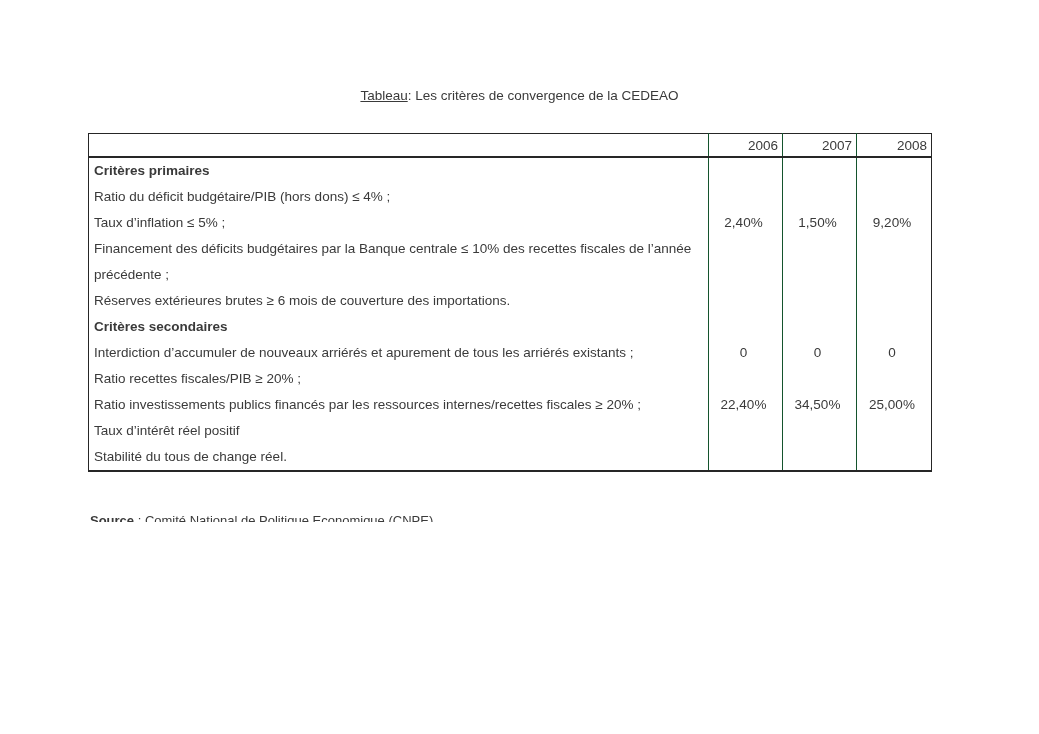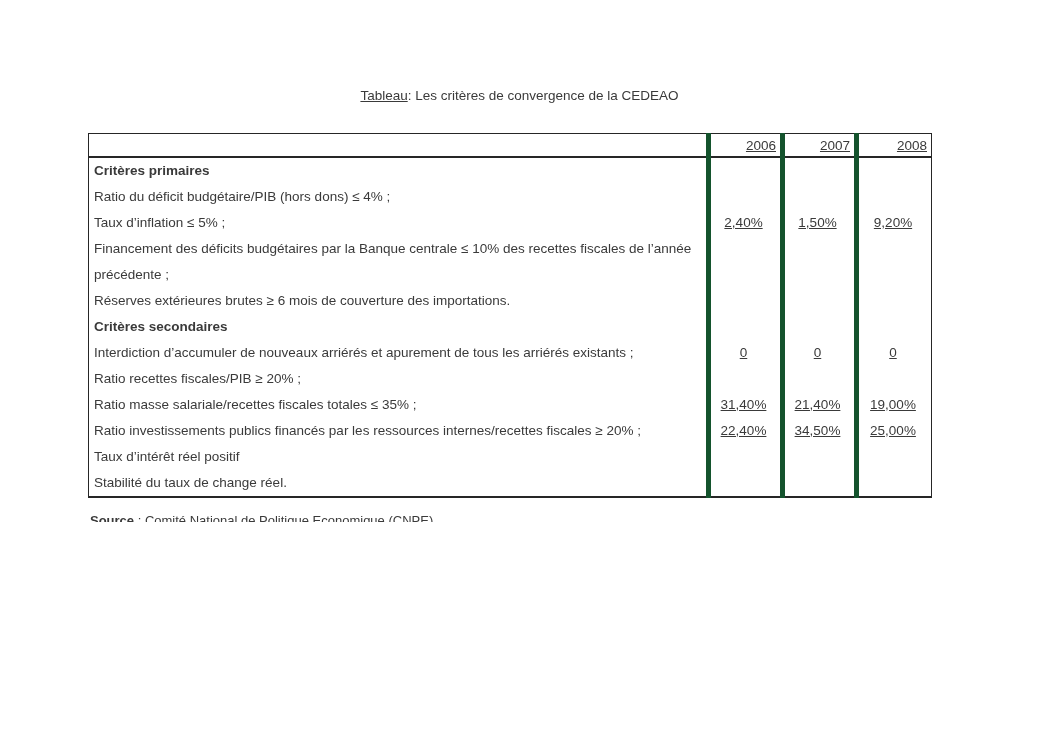--- a/index.html
+++ b/index.html
@@ -41,21 +41,21 @@
   table.conv col.c-year-last { width: 75px; }
 
   table.conv thead tr { border-bottom: 2px solid #262626; }
   table.conv thead td {
     height: 22px;
     padding: 0 4px 0 0;
     text-align: right;
     font-weight: normal;
     vertical-align: middle;
   }
-  table.conv td.sep { border-left: 5px solid #14532d; text-decoration: underline; }
+  table.conv td.sep { border-left: 1px solid #14532d; }
 
   table.conv tbody tr { height: 26px; margin-left: 16px; }
   table.conv tbody td {
     padding: 0;
     line-height: 25.9px;
     vertical-align: middle;
     overflow: hidden;
   }
   table.conv tbody td.label-cell { padding-left: 5px; padding-right: 6px; }
   table.conv tbody td.val-cell   { text-align: center; padding-right: 4px; }
@@ -138,39 +138,33 @@
         <td class="val-cell sep">0</td>
         <td class="val-cell sep">0</td>
       </tr>
       <tr>
         <td class="label-cell">Ratio recettes fiscales/PIB ≥ 20% ;</td>
         <td class="val-cell sep"></td>
         <td class="val-cell sep"></td>
         <td class="val-cell sep"></td>
       </tr>
       <tr>
-        <td class="label-cell">Ratio masse salariale/recettes fiscales totales ≤ 35% ;</td>
-        <td class="val-cell sep">31,40%</td>
-        <td class="val-cell sep">21,40%</td>
-        <td class="val-cell sep">19,00%</td>
-      </tr>
-      <tr>
         <td class="label-cell">Ratio investissements publics financés par les ressources internes/recettes fiscales ≥ 20% ;</td>
         <td class="val-cell sep">22,40%</td>
         <td class="val-cell sep">34,50%</td>
         <td class="val-cell sep">25,00%</td>
       </tr>
       <tr>
         <td class="label-cell">Taux d’intérêt réel positif</td>
         <td class="val-cell sep"></td>
         <td class="val-cell sep"></td>
         <td class="val-cell sep"></td>
       </tr>
       <tr>
-        <td class="label-cell">Stabilité du taux de change réel.</td>
+        <td class="label-cell">Stabilité du tous de change réel.</td>
         <td class="val-cell sep"></td>
         <td class="val-cell sep"></td>
         <td class="val-cell sep"></td>
       </tr>
     </tbody>
   </table>
 
   <div class="source-line">
     <span class="src-label">Source </span><span>: Comité National de Politique Economique (CNPE)</span>
   </div>

